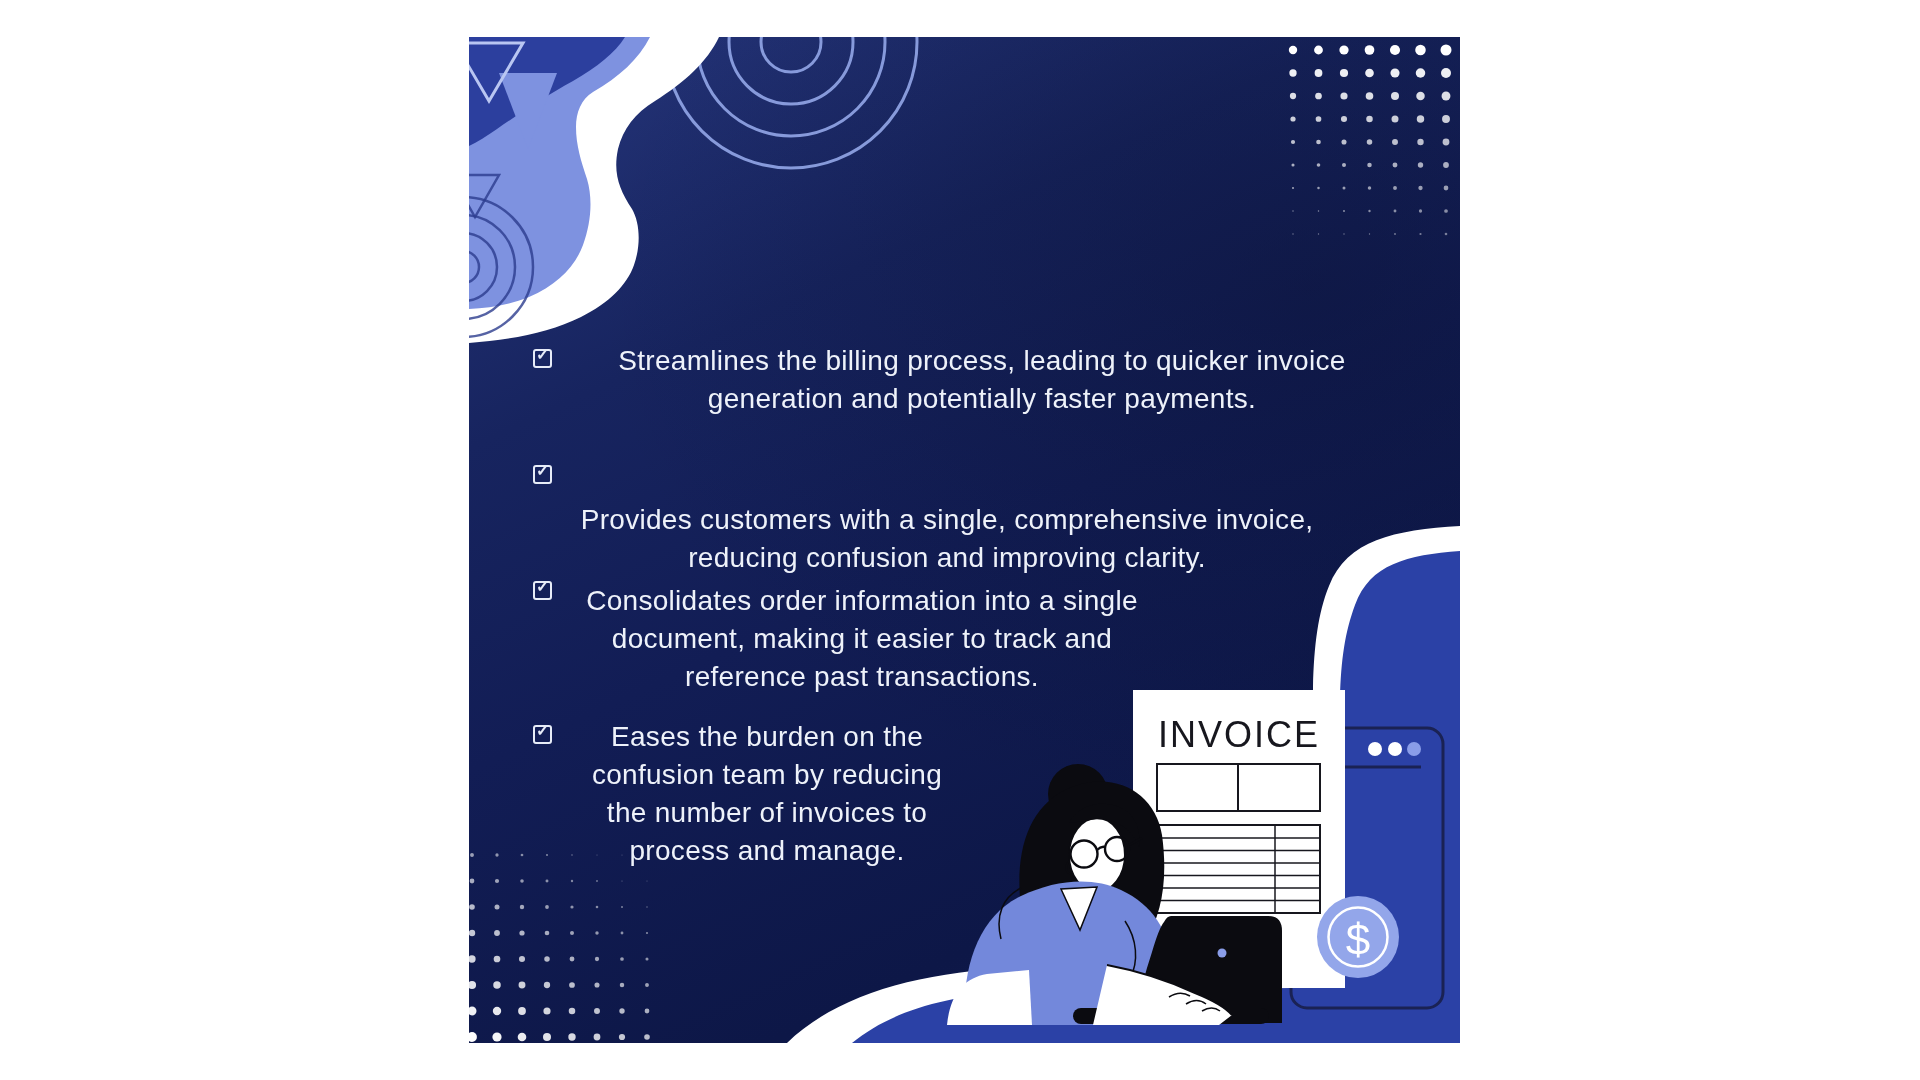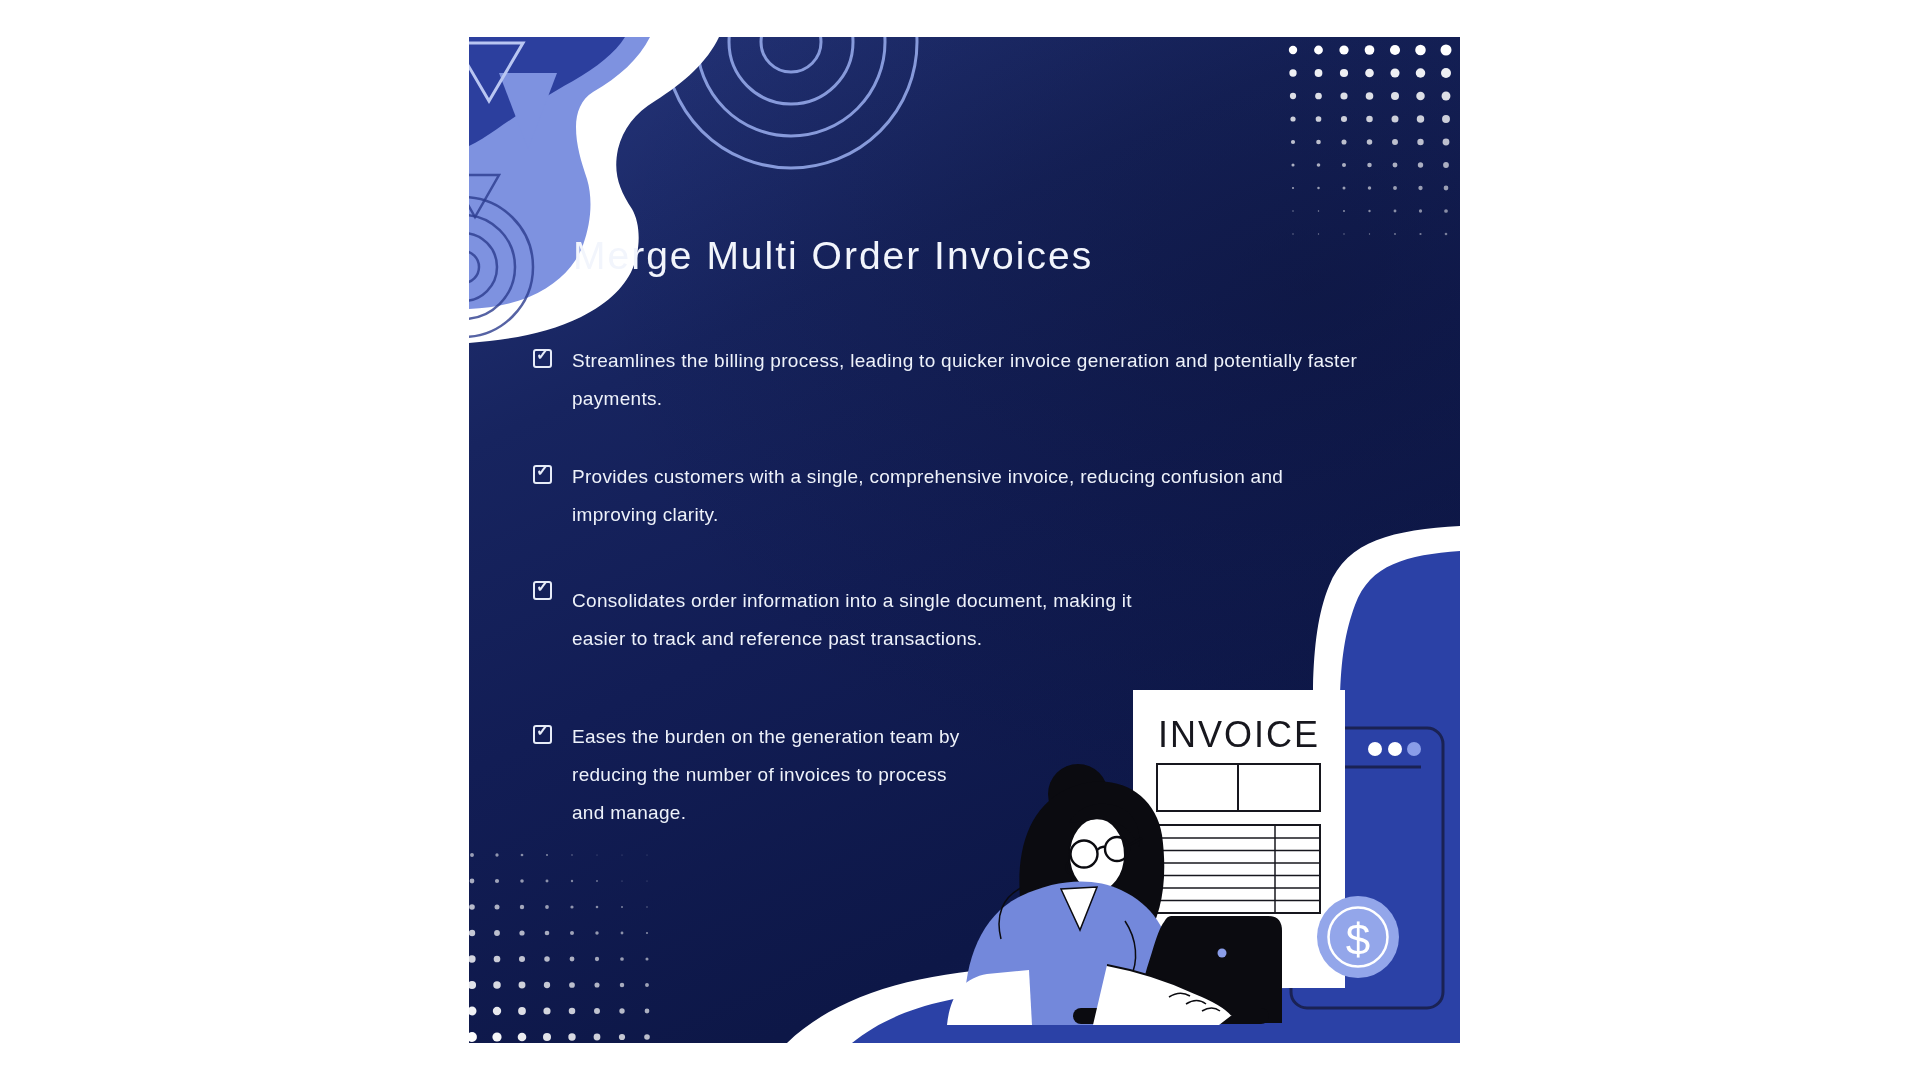--- a/index.html
+++ b/index.html
@@ -28,24 +28,24 @@
   .bullet{position:absolute;left:64px;}
   .bullet .cb{
     position:absolute;left:0;top:7px;width:19px;height:19px;
     border:2px solid #e7ecf8;border-radius:3px;box-sizing:border-box;
   }
   .bullet .cb .tick{
     position:absolute;left:1px;top:-4px;font-size:16px;font-weight:700;color:#e7ecf8;line-height:1;
   }
   .bullet p{
     margin:0;position:absolute;left:39px;top:0;
-    color:#eef2fa;font-size:19px;font-weight:400;line-height:38px;letter-spacing:0.3px;
+    color:#eef2fa;font-size:28px;font-weight:400;line-height:38px;letter-spacing:0.3px;text-align:center;
   }
   .b1{top:305px;} .b1 p{width:820px;}
-  .b2{top:421px;} .b2 p{width:750px;}
+  .b2{top:421px;} .b2 p{width:750px;margin-top:43px;}
   .b3{top:537px;} .b3 p{width:580px;margin-top:8px;}
   .b4{top:681px;} .b4 p{width:390px;}
 </style>
 </head>
 <body>
 
 <div class="card">
 
   <svg class="card-art" viewBox="0 0 991 1006">
     <defs>
@@ -289,21 +289,20 @@
 
       <g>
         <path fill="#ffffff" d="M 638,928 C 670,934 700,944 726,956 C 746,964 757,971 763,978
              L 750,988 L 624,988 Z"></path>
         <path d="M 638,928 C 670,934 700,944 726,956 C 746,964 757,971 763,978" fill="none" stroke="#0b0b10" stroke-width="2"></path>
         <path d="M 700,960 q 11,-7 21,-1 M 717,967 q 11,-7 20,0 M 733,974 q 10,-6 18,0" fill="none" stroke="#0b0b10" stroke-width="1.5"></path>
       </g>
     </g>
   </svg>
 
-  <div class="subtitle">Merge Multi Order Invoices</div>
 
   <div class="bullet b1">
     <span class="cb">
         <span class="tick">✓</span>
       </span>
     <p>Streamlines the billing process, leading to quicker invoice generation and potentially faster payments.</p>
   </div>
   <div class="bullet b2">
     <span class="cb">
         <span class="tick">✓</span>
@@ -313,16 +312,16 @@
   <div class="bullet b3">
     <span class="cb">
         <span class="tick">✓</span>
       </span>
     <p>Consolidates order information into a single document, making it easier to track and reference past transactions.</p>
   </div>
   <div class="bullet b4">
     <span class="cb">
         <span class="tick">✓</span>
       </span>
-    <p>Eases the burden on the generation team by reducing the number of invoices to process and manage.</p>
+    <p>Eases the burden on the confusion team by reducing the number of invoices to process and manage.</p>
   </div>
 
 </div>
 
 </body></html>

